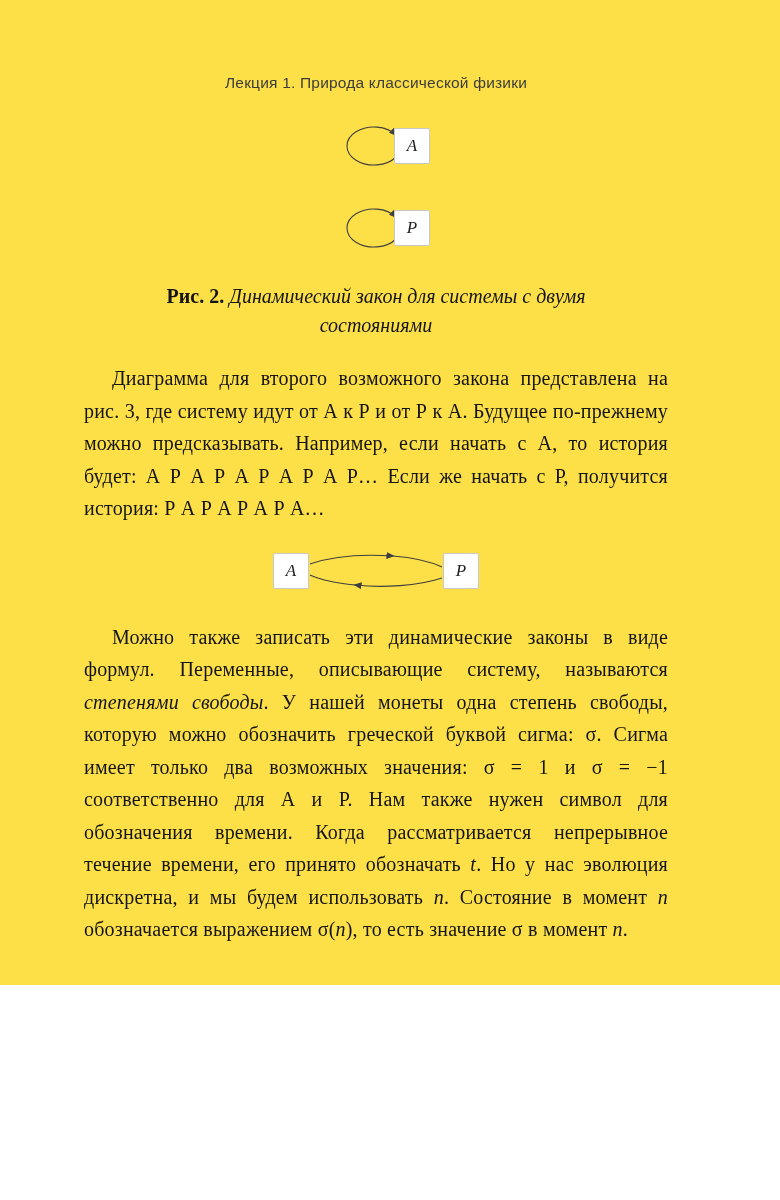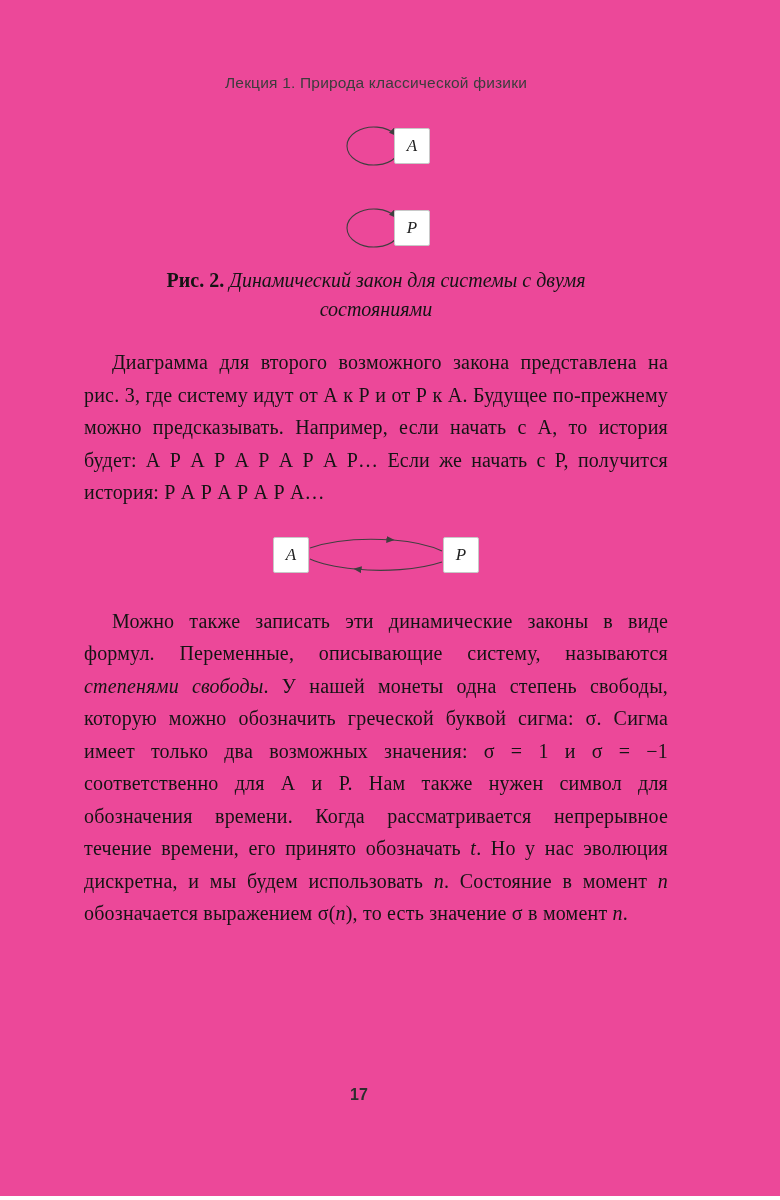--- a/index.html
+++ b/index.html
@@ -1,38 +1,38 @@
 <!DOCTYPE html>
 <html><head>
 <meta charset="utf-8">
 <style>
   * { box-sizing: border-box; }
   html, body { margin: 0; padding: 0; background: #ffffff; }
   .page {
-    width: 780px; height: 1196px; position: relative; overflow: hidden;
-    background: #ec4899; font-family: "Liberation Serif", serif; color: #141414;
+    width: 780px; height: 985px; position: relative; overflow: hidden;
+    background: #fde047; font-family: "Liberation Serif", serif; color: #141414;
   }
   .content { width: 584px; margin-left: 84px; padding-top: 74px; }
   .running-header {
     font-family: "Liberation Sans", sans-serif; font-size: 15.5px;
     letter-spacing: 0.2px; color: #3c3c3c; text-align: center;
   }
   figure { margin: 0; }
   .figure { display: flex; flex-direction: column; align-items: center; }
   .fig2 { margin-top: 30px; gap: 36px; }
   .self-loop-diagram { position: relative; width: 92px; height: 46px; margin-left: 16px; }
   .loop-svg { position: absolute; left: 0; top: 0; display: block; }
   .state-box {
     position: absolute; left: 56px; top: 6px; width: 36px; height: 36px;
     border: 1px solid #c8c8c8; border-radius: 2px; background: #ffffff;
     display: flex; align-items: center; justify-content: center;
   }
   .state-letter { font-style: italic; font-size: 17px; color: #222222; }
   .caption { text-align: center; font-size: 20px; line-height: 29px; color: #141414; }
-  .cap2 { max-width: 530px; margin: 16px auto 0 auto; }
+  .cap2 { max-width: 530px; margin: 32px auto 0 auto; }
   .cap3 { max-width: 360px; margin: 16px auto 0 auto; }
   .cap-label { font-weight: 700; }
   .cap-text { font-style: italic; }
   .body-text {
     margin: 22px 0 0 0; font-size: 20px; line-height: 32.5px;
     text-align: justify; text-indent: 28px; letter-spacing: 0.2px; color: #141414;
   }
   .body-text .it { font-style: italic; }
   .fig3 { margin-top: 18px; }
   .two-state-diagram { position: relative; width: 206px; height: 56px; }

